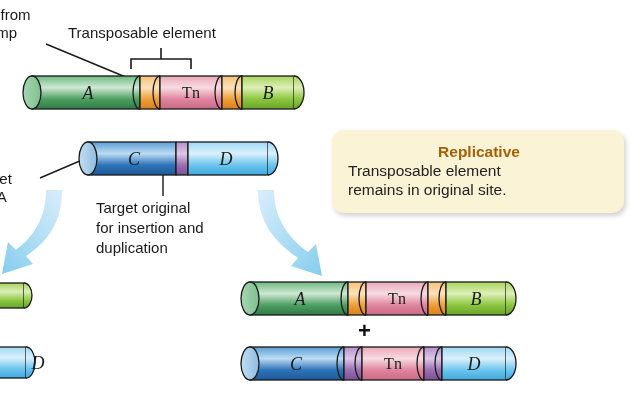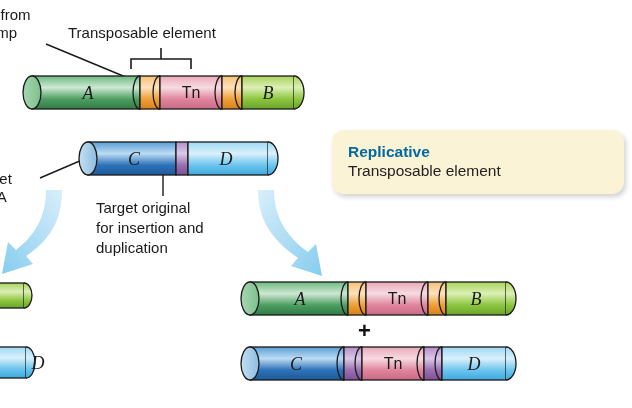--- a/index.html
+++ b/index.html
@@ -23,33 +23,33 @@
   .leader{position:absolute;stroke:#1a1a1a;fill:none;}
 
   
   #bracket{position:absolute;left:130px;top:48px;width:62px;height:22px;}
 
   
   .dna{position:absolute;height:37px;}
   .dna svg{display:block;overflow:visible;}
   .seg-label{
     position:absolute;top:50%;transform:translate(-50%,-50%);
-    font-size:16px;color:#1a1a1a;pointer-events:none;
+    font-size:16px;color:#1a1a1a;pointer-events:none;font-family:Liberation Serif, serif;
   }
   .seg-label.ital{font-style:italic;font-family:"Liberation Serif",serif;font-size:18px;}
 
   
   #callout{
     position:absolute;left:332px;top:130px;width:292px;
     background:#fbf3d5;border-radius:12px;
     padding:12px 14px 14px 16px;
     box-sizing:border-box;
     box-shadow:2px 3px 5px rgba(0,0,0,.18);
   }
-  #callout .ttl{font-weight:bold;font-size:15.5px;line-height:19px;color:#0369a1;}
+  #callout .ttl{font-weight:bold;font-size:15.5px;line-height:19px;color:#a16207;text-align:center;}
   #callout .bdy{font-size:15.5px;line-height:19px;color:#222;}
 
   
   #plus-sign{
     position:absolute;left:358px;top:318px;
     font-size:22px;font-weight:bold;color:#111;
   }
 </style>
 </head>
 <body>
@@ -267,15 +267,16 @@
       </g>
     </svg>
     <span class="seg-label ital" style="left:56px;">C</span>
     <span class="seg-label" style="left:153px;">Tn</span>
     <span class="seg-label ital" style="left:234px;">D</span>
   </div>
 
   <div id="callout">
     <div class="ttl">Replicative</div>
     <div class="bdy">Transposable element</div>
+    <div class="bdy">remains in original site.</div>
   </div>
 
 </div>
 
 </body></html>

